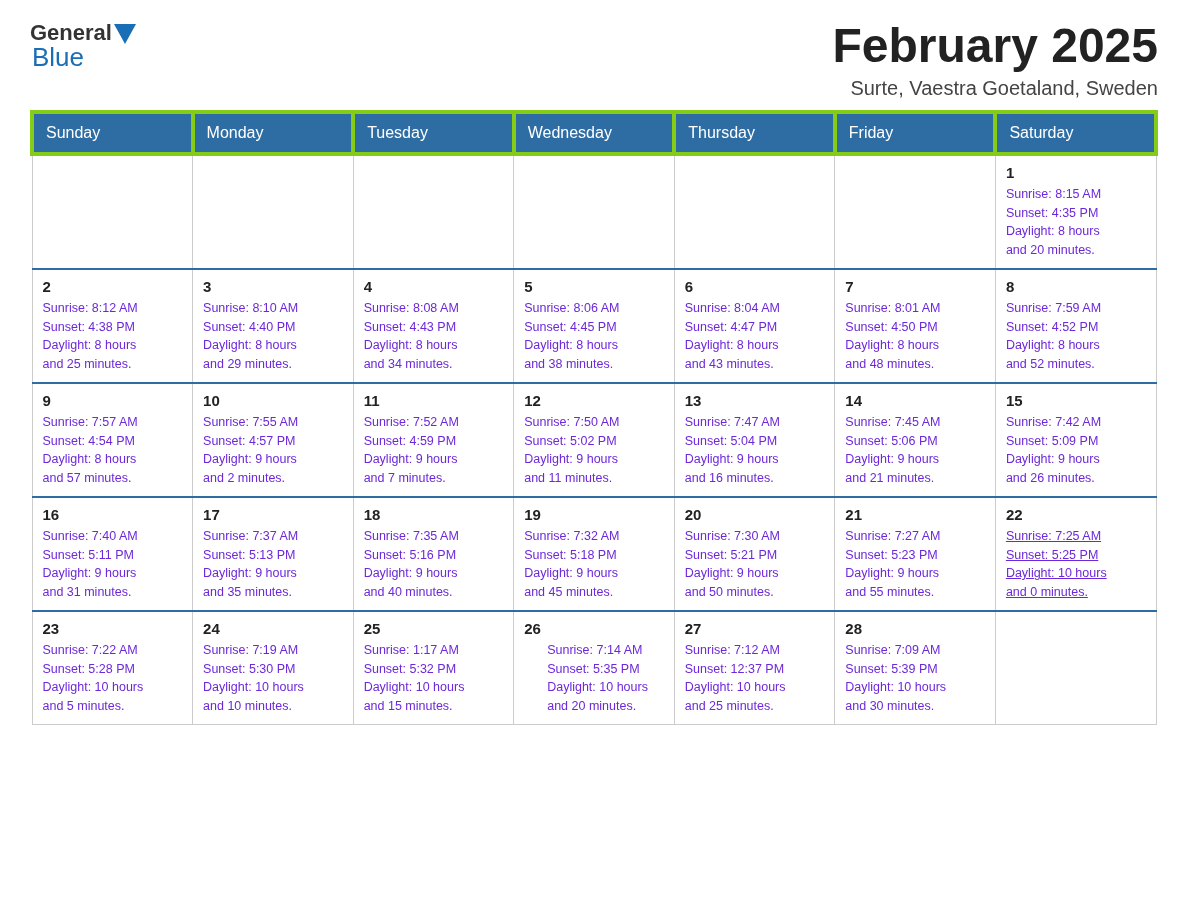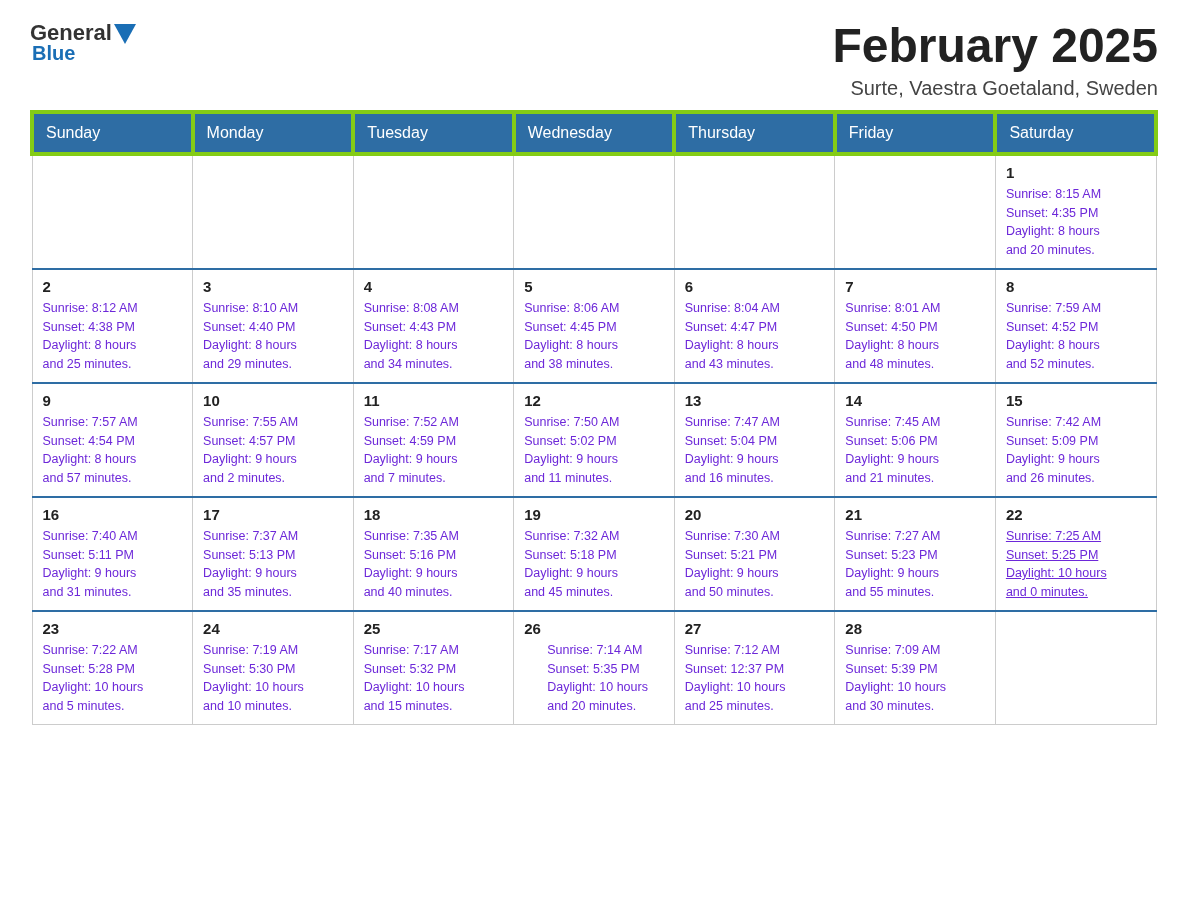--- a/index.html
+++ b/index.html
@@ -15,22 +15,22 @@
       justify-content: space-between;
       align-items: flex-start;
       margin-bottom: 10px;
     }
     .logo-text-general {
       font-size: 22px;
       font-weight: bold;
       color: #333;
     }
     .logo-text-blue {
-      font-size: 20px;
-      font-weight: bold;
+      font-size: 26px;
+      font-weight: normal;
       color: #1a6eb5;
     }
     .title-block {
       text-align: right;
     }
     .month-title {
       font-size: 48px;
       font-weight: bold;
       color: #222;
       line-height: 1.1;
@@ -302,21 +302,21 @@
         </td>
         <td>
           <span class="day-number">24</span>
           <div class="day-info" style="white-space: pre-line;">Sunrise: 7:19 AM
 Sunset: 5:30 PM
 Daylight: 10 hours
 and 10 minutes.</div>
         </td>
         <td>
           <span class="day-number">25</span>
-          <div class="day-info" style="white-space: pre-line;">Sunrise: 7:17 AM
+          <div class="day-info" style="white-space: pre-line;">Sunrise: 1:17 AM
 Sunset: 5:32 PM
 Daylight: 10 hours
 and 15 minutes.</div>
         </td>
         <td>
           <span class="day-number">26</span>
           <div class="day-info" style="white-space: pre-line; margin-left: 23px;">Sunrise: 7:14 AM
 Sunset: 5:35 PM
 Daylight: 10 hours
 and 20 minutes.</div>

